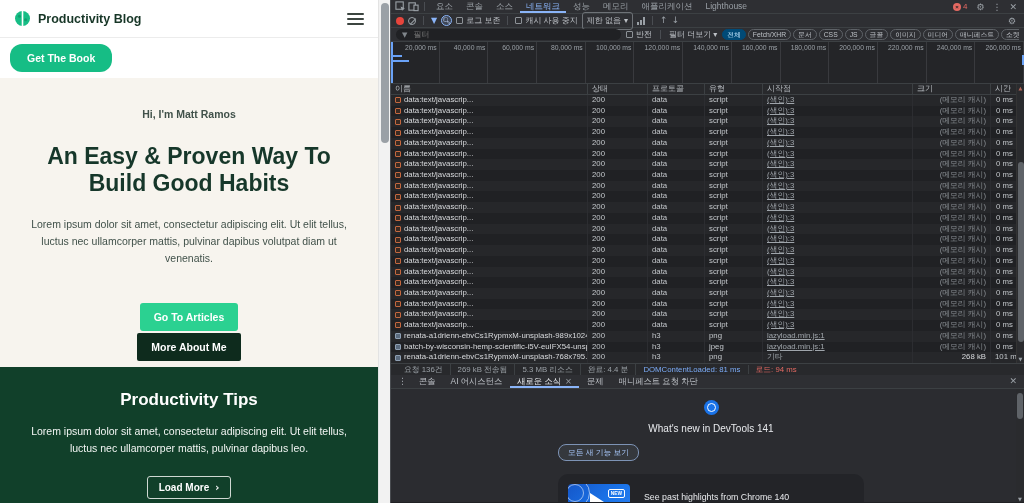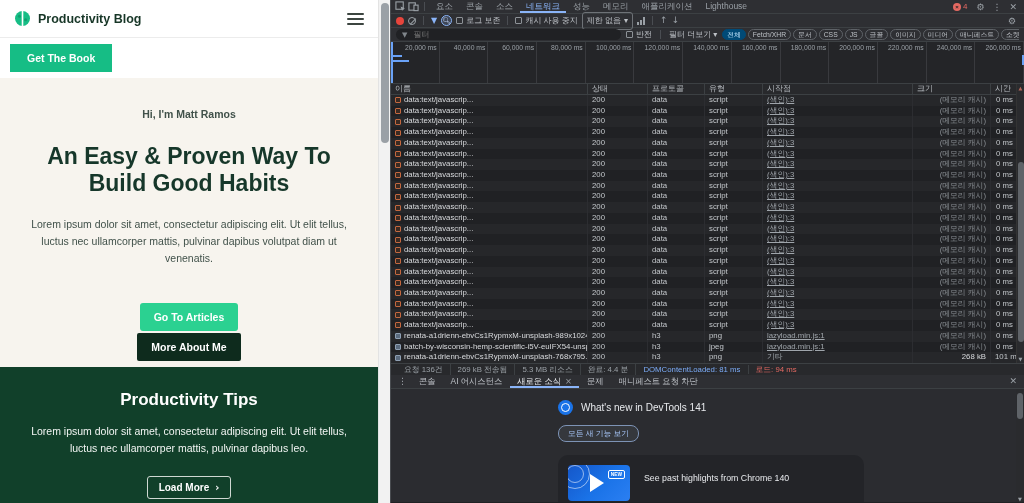--- a/index.html
+++ b/index.html
@@ -10,21 +10,21 @@
 
   
   .page{position:absolute;left:0;top:0;width:378px;height:503px;background:#fff;overflow:hidden;}
   .site-header{height:38px;background:#fff;border-bottom:1px solid #ececec;
                display:flex;align-items:center;justify-content:space-between;padding:0 14px;}
   .brand{display:flex;align-items:center;gap:7px;font-weight:bold;font-size:12.5px;color:#173627;}
   .hamburger{width:17px;cursor:pointer;}
   .hamburger div{height:2px;background:#3c4540;margin:3px 0;border-radius:1px;}
   .cta-wrap{background:#fff;padding:6px 0 6px 10px;}
   .cta{display:inline-block;background:#16bd85;color:#fff;font-weight:bold;font-size:10.5px;
-       padding:8px 17px;border-radius:0;}
+       padding:8px 17px;border-radius:12px;}
   .hero{background:#f7f4ee;text-align:center;padding:28px 0 0;height:289px;}
   .kicker{font-size:10.5px;font-weight:bold;color:#1d3a2d;margin:0 0 16px;text-align:center;}
   .hero h1{font-size:23px;line-height:1.2;color:#16372a;margin:0 18px 18px;font-weight:bold;}
   .hero p{font-size:10.5px;line-height:1.6;color:#41514a;margin:0 auto 20px;max-width:336px;}
   .btn-dark{display:inline-block;background:#0e2b1d;color:#fff;font-size:10.5px;font-weight:bold;
             padding:8px 14px;border-radius:2px;margin-top:2px;}
   .btn-green{display:inline-block;background:#2bd191;color:#fff;font-size:10.5px;font-weight:bold;
              padding:8px 14px;border-radius:3px;margin-top:17px;}
   .btn-row{display:block;}
   .tips{background:#11402a;color:#fff;text-align:center;padding:23px 0 0;height:143px;}
@@ -116,21 +116,21 @@
   .sum-item.red{color:#e46962;}
 
   .drawer-tabs{height:14px;background:#2e2f33;border-bottom:1px solid #3c4043;display:flex;align-items:center;
                font-size:8.3px;padding:0 4px;gap:2px;}
   .d-kebab{color:#9aa0a6;font-size:9px;padding:0 3px;cursor:pointer;}
   .d-tab{padding:0 7px;color:#bdc1c6;height:13px;line-height:13px;white-space:nowrap;cursor:pointer;}
   .d-tab.active{color:#e8eaed;border-bottom:2px solid #8ab4f8;}
   .d-tab .xx{margin-left:4px;color:#9aa0a6;}
   .drawer-body{position:relative;height:113px;background:#2b2c30;overflow:hidden;}
   .wn-col{position:absolute;left:167px;top:11px;width:306px;}
-  .wn-head{display:flex;align-items:center;gap:8px;}
+  .wn-head{display:flex;align-items:center;gap:8px;flex-direction:column;}
   .wn-logo{width:15px;height:15px;border-radius:50%;background:#1a73e8;position:relative;flex:none;}
   .wn-logo:after{content:"";position:absolute;left:3px;top:3px;width:7px;height:7px;border:1.4px solid #fff;border-radius:50%;}
   .wn-title{font-size:10px;color:#e8eaed;}
   .wn-pill{display:inline-block;margin-top:10px;border:1px solid #7d93b5;border-radius:8px;background:#35383d;
            color:#a8c7fa;font-size:7.8px;padding:2px 9px;cursor:pointer;}
   .wn-card{margin-top:13px;background:#232428;border-radius:10px;padding:10px 10px;display:flex;
            align-items:flex-start;gap:14px;height:70px;}
   .wn-thumb{position:relative;width:62px;height:36px;border-radius:4px;flex:none;overflow:hidden;
             background:linear-gradient(135deg,#1557c9,#1a73e8 55%,#2b7ff2);}
   .wn-ring{position:absolute;border:1px solid rgba(255,255,255,.55);border-radius:50%;}

